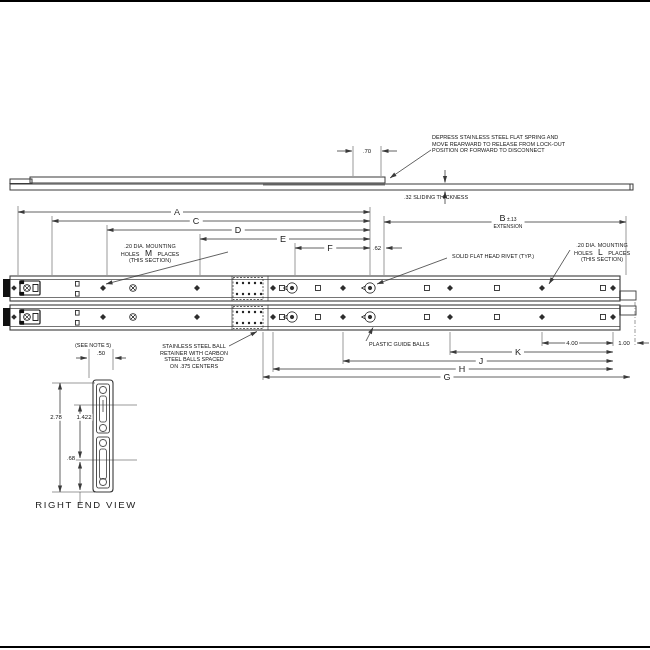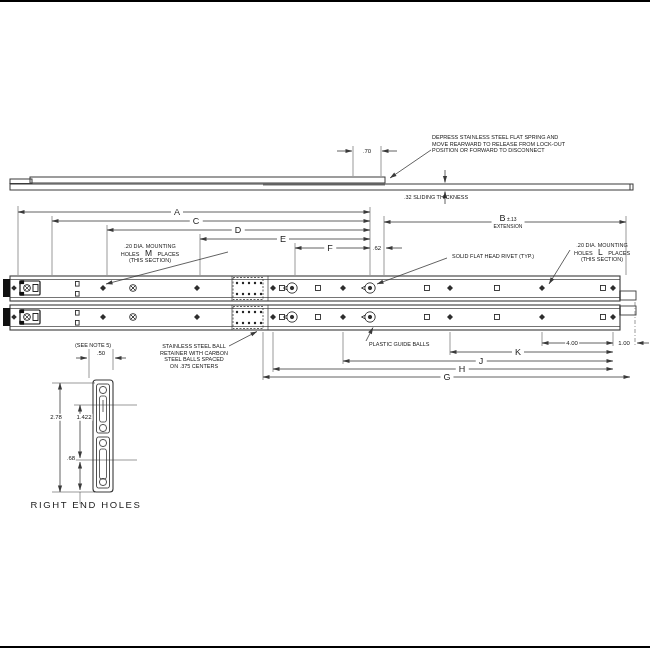--- a/index.html
+++ b/index.html
@@ -356,15 +356,15 @@
   <div class="lbl dimletter" style="left:481px;top:361px;">J</div>
   <div class="lbl dimletter" style="left:462px;top:369px;">H</div>
   <div class="lbl dimletter" style="left:447px;top:377px;">G</div>
 
   <div class="lbl" style="left:93px;top:345px;">(SEE NOTE 5)</div>
   <div class="lbl num" style="left:101px;top:353px;">.50</div>
   <div class="lbl num" style="left:56px;top:417px;">2.78</div>
   <div class="lbl num" style="left:84px;top:417px;">1.422</div>
   <div class="lbl num" style="left:71px;top:458px;">.68</div>
 
-  <div class="lbl endview-title" style="left:86px;top:505px;">RIGHT END HOLES</div>
+  <div class="lbl endview-title" style="left:86px;top:505px;">RIGHT END VIEW</div>
 
 </div>
 
 </body></html>

